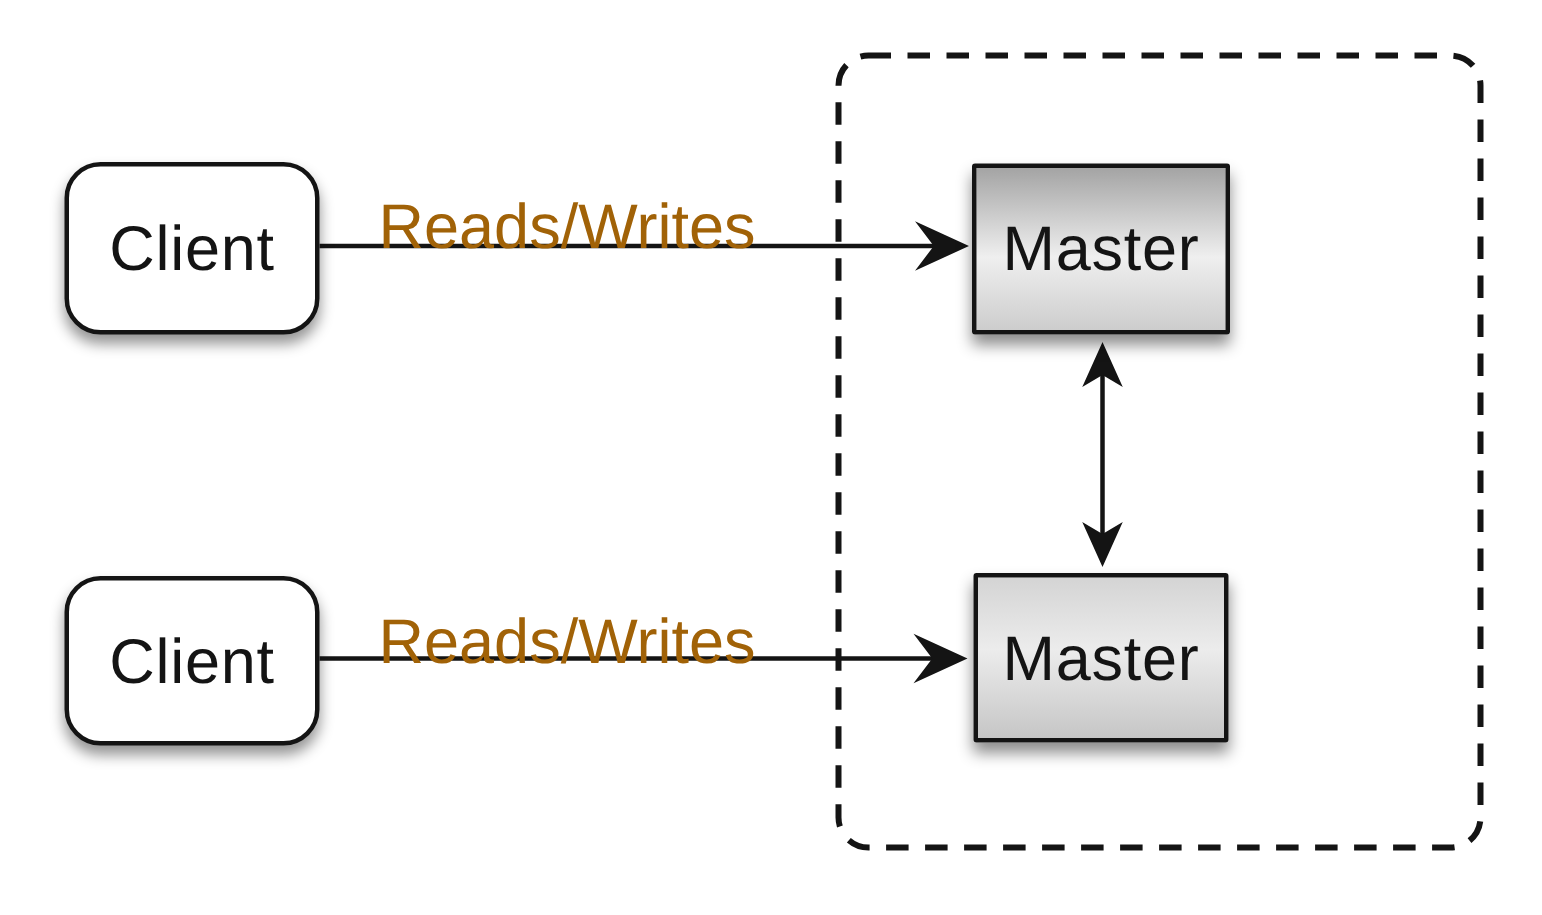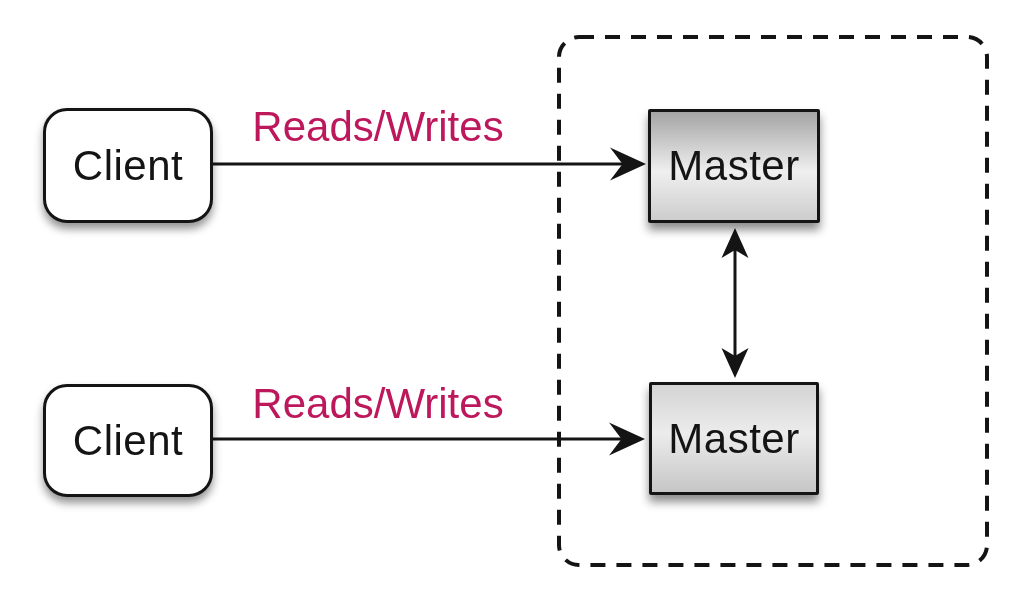--- a/index.html
+++ b/index.html
@@ -50,22 +50,23 @@
     background: linear-gradient(180deg, #d4d4d4 0%, #ececec 45%, #c6c6c6 100%);
     border: 3px solid #141414;
     border-radius: 2px;
     box-shadow: 0 7px 10px rgba(0,0,0,0.45);
   }
   .edge-label {
     position: absolute;
     font-size: 42px;
     line-height: 1.15;
     text-align: center;
-    color: #be185d;
+    color: #a16207;
     white-space: nowrap;
+    margin-top: 24px;
   }
   svg .stroke {
     stroke: #141414;
     stroke-width: 3;
     fill: none;
   }
   svg .head {
     fill: #141414;
     stroke: none;
   }

